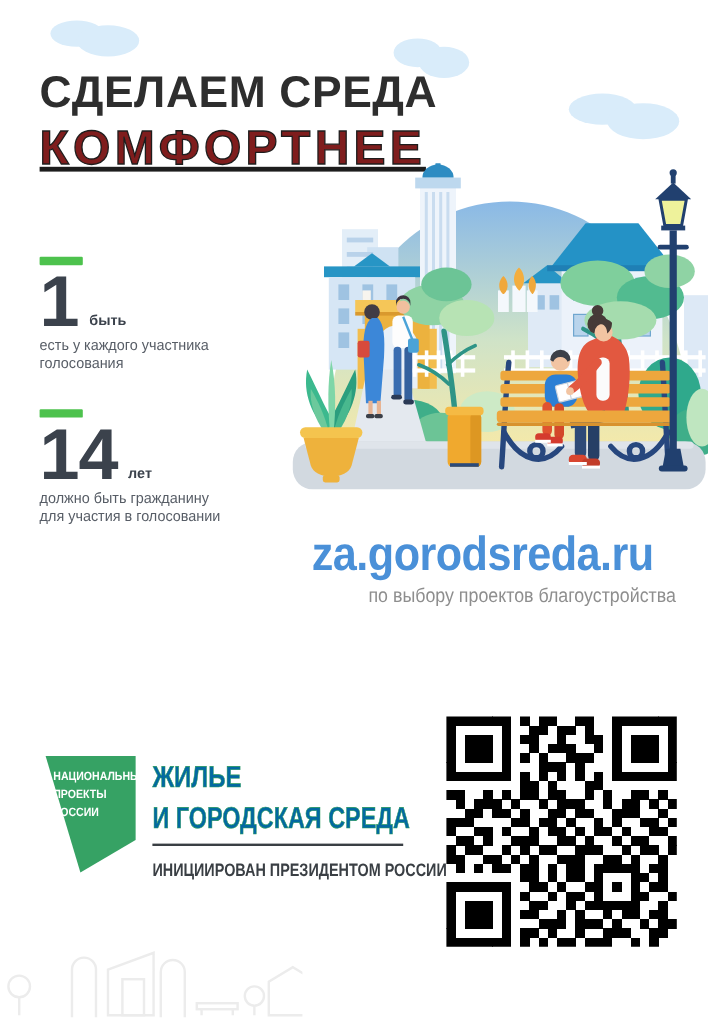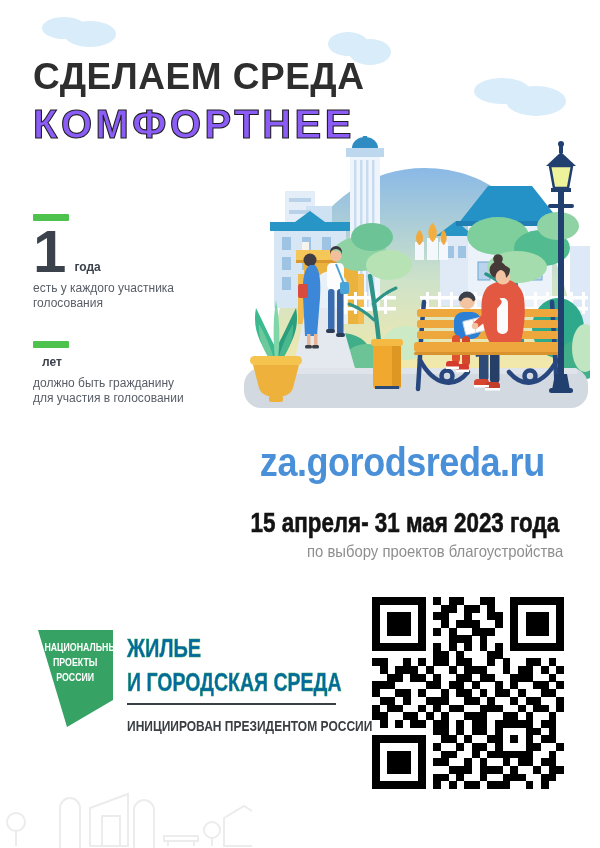--- a/index.html
+++ b/index.html
@@ -11,21 +11,21 @@
   }
   .abs{position:absolute;}
 
   
   .cloud{position:absolute;}
   .cloud ellipse{fill:#d9ecfa;}
 
   
   .title{left:33px;top:58px;line-height:1.0;color:#2b2b2b;}
   .title .l1{font-size:37px;font-weight:700;letter-spacing:.5px;display:block;color:#2e2e2e;}
-  .title .l2{font-size:40px;font-weight:700;letter-spacing:3.5px;display:block;margin-top:9px;color:#8b5cf6;
+  .title .l2{font-size:40px;font-weight:700;letter-spacing:3.5px;display:block;margin-top:9px;color:#7f1d1d;text-decoration:underline;
              -webkit-text-stroke:1.1px #1d1d1d;}
 
   
   .stat{left:33px;width:190px;}
   .stat .bar{width:36px;height:7px;background:#4dc24d;border-radius:1px;}
   .stat .num-row{display:flex;align-items:flex-end;margin-top:7px;}
   .stat .num{font-size:60px;line-height:.8;font-weight:800;color:#3b424c;letter-spacing:-1px;}
   .stat .unit{font-size:12px;font-weight:700;color:#3b424c;margin:0 0 2px 9px;}
   .stat .desc{margin-top:5px;font-size:12.5px;line-height:1.18;color:#575d66;white-space:nowrap;
               transform:scaleX(.96);transform-origin:left top;}
@@ -38,21 +38,21 @@
   .cta .date span{display:inline-block;transform:scaleX(.8);transform-origin:center;white-space:nowrap;
             -webkit-text-stroke:.6px #131313;}
   .cta .head{margin-top:5px;font-size:30px;font-weight:700;color:#3fa578;display:block;}
   .cta .head span{display:inline-block;transform:scaleX(.92);transform-origin:center;white-space:nowrap;
             -webkit-text-stroke:.4px #3fa578;}
   .cta .sub{margin-top:3px;font-size:16.5px;color:#8e8e8e;text-align:right;padding-left:10px;}
   .cta .sub span{display:inline-block;transform:scaleX(.9);transform-origin:left center;white-space:nowrap;}
 
   
   .flag-svg{left:36px;top:630px;}
-  .flag-text{left:36px;top:640px;width:70px;text-align:center;color:#fff;
+  .flag-text{left:36px;top:640px;width:70px;text-align:left;color:#fff;
              font-size:10px;font-weight:700;line-height:1.5;}
   .flag-text span{display:block;transform:scaleX(.88);transform-origin:right center;white-space:nowrap;}
   .program{left:127px;top:634px;color:#0369a1;font-weight:700;}
   .program .p1{font-size:25px;display:block;transform:scaleX(.8);transform-origin:left top;
                -webkit-text-stroke:.5px #2f9e60;white-space:nowrap;}
   .program .p2{font-size:25px;display:block;margin-top:5px;transform:scaleX(.78);transform-origin:left top;
                -webkit-text-stroke:.5px #2f9e60;white-space:nowrap;}
   .divider{left:127px;top:703px;width:209px;height:2px;background:#3a3f44;}
   .initiated{left:127px;top:717px;font-size:15px;font-weight:700;color:#3a3f44;
              transform:scaleX(.8);transform-origin:left top;white-space:nowrap;}
@@ -83,31 +83,32 @@
 
 <div class="abs title">
   <span class="l1">СДЕЛАЕМ СРЕДА</span>
   <span class="l2">КОМФОРТНЕЕ</span>
 </div>
 
 <div class="abs stat" style="top:214px">
   <div class="bar"></div>
   <div class="num-row">
     <span class="num">1</span>
-    <span class="unit">года</span>
+    <span class="unit">быть</span>
   </div>
   <div class="desc">
     <span>есть у каждого участника</span><br>
     <span>голосования</span>
   </div>
 </div>
 
 <div class="abs stat" style="top:341px">
   <div class="bar"></div>
   <div class="num-row">
+    <span class="num">14</span>
     <span class="unit">лет</span>
   </div>
   <div class="desc">
     <span>должно быть гражданину</span><br>
     <span>для участия в голосовании</span>
   </div>
 </div>
 
 <svg class="abs" style="left:240px;top:136px" width="350" height="272" viewBox="0 0 350 272">
   <defs>
@@ -347,21 +348,20 @@
     <polygon points="310,30 332,30 328,52 314,52" fill="#eef29b" stroke="#21406f" stroke-width="2.5"></polygon>
     <polygon points="306,30 336,30 321,16" fill="#21406f"></polygon>
     <rect x="319" y="10" width="4" height="7" fill="#21406f"></rect>
     <circle cx="321" cy="8" r="3" fill="#21406f"></circle>
     <rect x="311" y="52" width="20" height="4" fill="#21406f"></rect>
   </g>
 </svg>
 
 <div class="abs cta">
   <span class="url">za.gorodsreda.ru</span>
-  <span class="date"><span>15 апреля- 31 мая 2023 года</span></span>
   <div class="sub"><span>по выбору проектов благоустройства</span></div>
 </div>
 
 <svg class="abs flag-svg" width="78" height="98" viewBox="0 0 78 98">
   <polygon points="2,0 77,0 77,70 31,97" fill="#36a264"></polygon>
 </svg>
 <div class="abs flag-text">
   <span>НАЦИОНАЛЬНЫЕ</span>
   <span>ПРОЕКТЫ</span>
   <span>РОССИИ</span>

